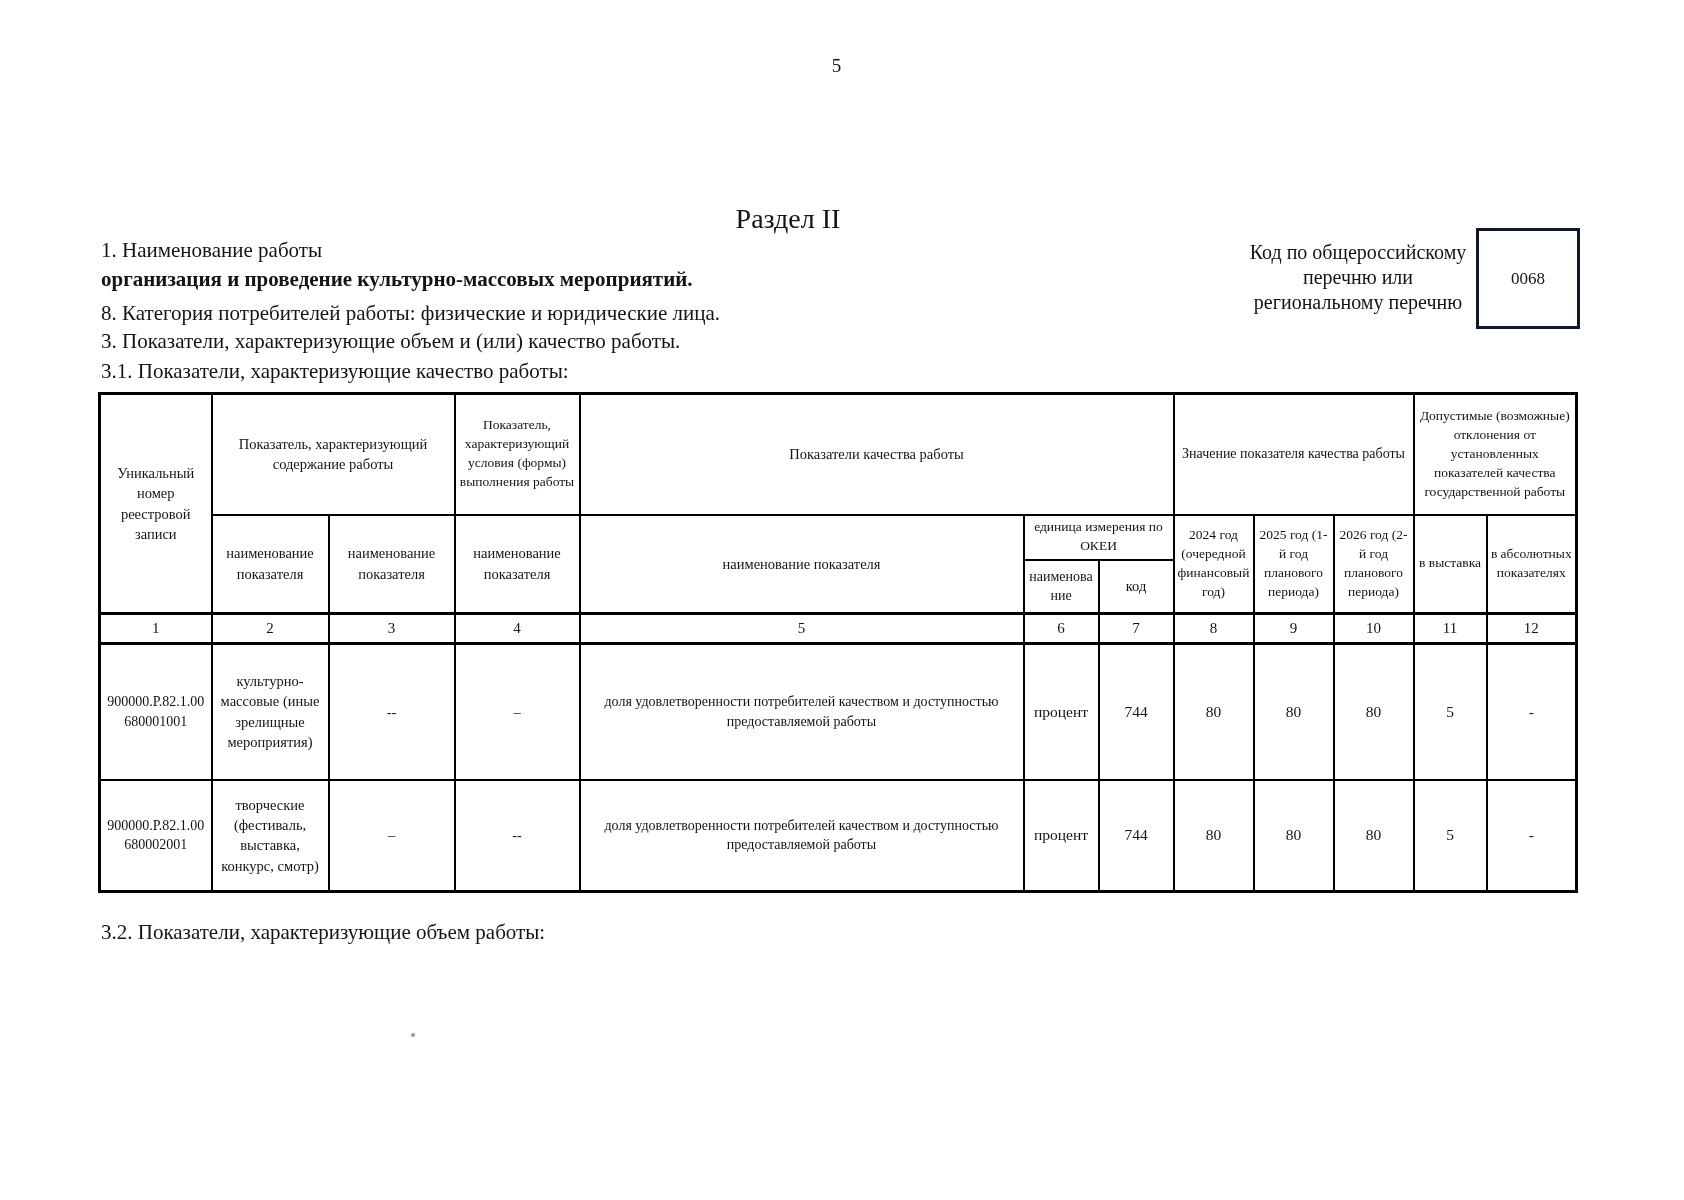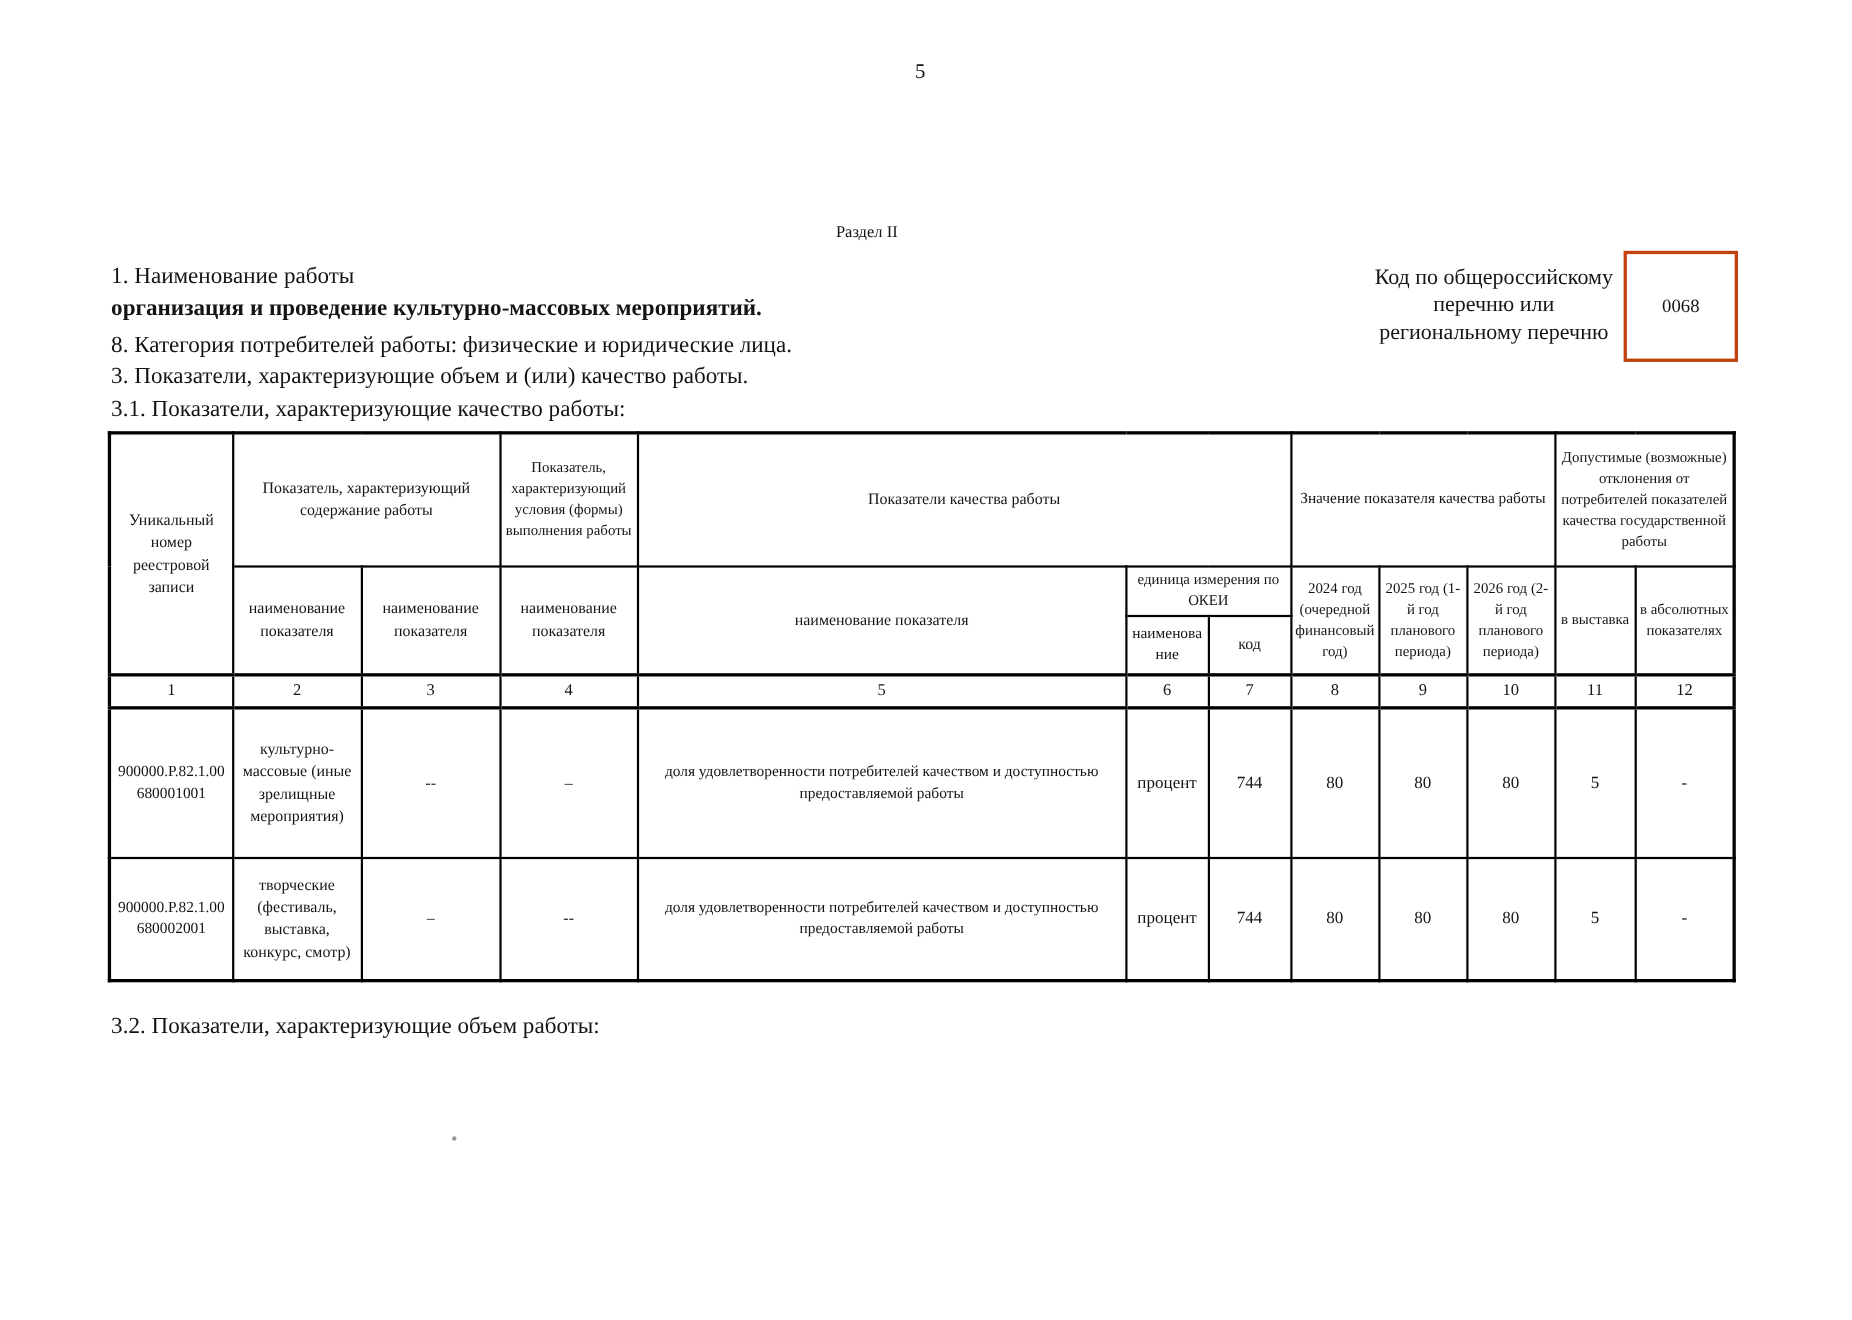--- a/index.html
+++ b/index.html
@@ -6,34 +6,34 @@
   .page{
     position:relative;
     width:1684px;height:1200px;
     background:#ffffff;
     color:#141414;
     font-family:"Liberation Serif","DejaVu Serif",serif;
     overflow:hidden;
   }
   .abs{position:absolute;}
   .page-number{left:98px;top:55px;width:1477px;text-align:center;font-size:19px;}
-  .section-title{left:98px;top:203px;width:1380px;text-align:center;font-size:15px;}
+  .section-title{left:98px;top:203px;width:1380px;text-align:center;font-size:28px;}
   .tline{left:101px;font-size:21px;white-space:nowrap;}
   .t-work-label{top:238px;font-family:Liberation Serif, serif;}
   .t-work-name{top:267px;font-weight:bold;}
   .t-consumers{top:301px;}
   .t-indicators{top:329px;}
   .t-quality{top:359px;}
   .t-volume{top:920px;}
   
   .code-label{left:1243px;top:240px;width:230px;text-align:center;font-size:20px;line-height:1.26;}
   .code-label div{display:block;}
   .code-value-box{
     left:1476px;top:228px;width:98px;height:95px;
-    border:3px solid #c2410c;
+    border:3px solid #0f172a;
     display:flex;align-items:center;justify-content:center;
     font-size:17px;
   }
   
   table.qt{
     position:absolute;left:98px;top:392px;
     border-collapse:collapse;table-layout:fixed;
     width:1477px;
     font-size:14.5px;line-height:1.4;
   }
@@ -94,21 +94,21 @@
         <col style="width:73px">
         <col style="width:90px">
     </colgroup>
     <tbody>
         <tr style="height:121px">
       <td rowspan="3" class="hdr">Уникальный номер реестровой записи</td>
       <td colspan="2" class="hdr">Показатель, характеризующий содержание работы</td>
       <td class="hdr-small">Показатель, характеризующий условия (формы) выполнения работы</td>
       <td colspan="3" class="hdr">Показатели качества работы</td>
       <td colspan="3" class="hdr" style="font-size:14px">Значение показателя качества работы</td>
-      <td colspan="2" class="hdr-small">Допустимые (возможные) отклонения от потребителей показателей качества государственной работы</td>
+      <td colspan="2" class="hdr-small">Допустимые (возможные) отклонения от установленных показателей качества государственной работы</td>
     </tr>
     <tr style="height:45px">
       <td rowspan="2" class="hdr">наименование показателя</td>
       <td rowspan="2" class="hdr">наименование показателя</td>
       <td rowspan="2" class="hdr">наименование показателя</td>
       <td rowspan="2" class="hdr">наименование показателя</td>
       <td colspan="2" class="hdr-small">единица измерения по ОКЕИ</td>
       <td rowspan="2" class="hdr-small">2024 год (очередной финансовый год)</td>
       <td rowspan="2" class="hdr-small">2025 год (1-й год планового периода)</td>
       <td rowspan="2" class="hdr-small">2026 год (2-й год планового периода)</td>

